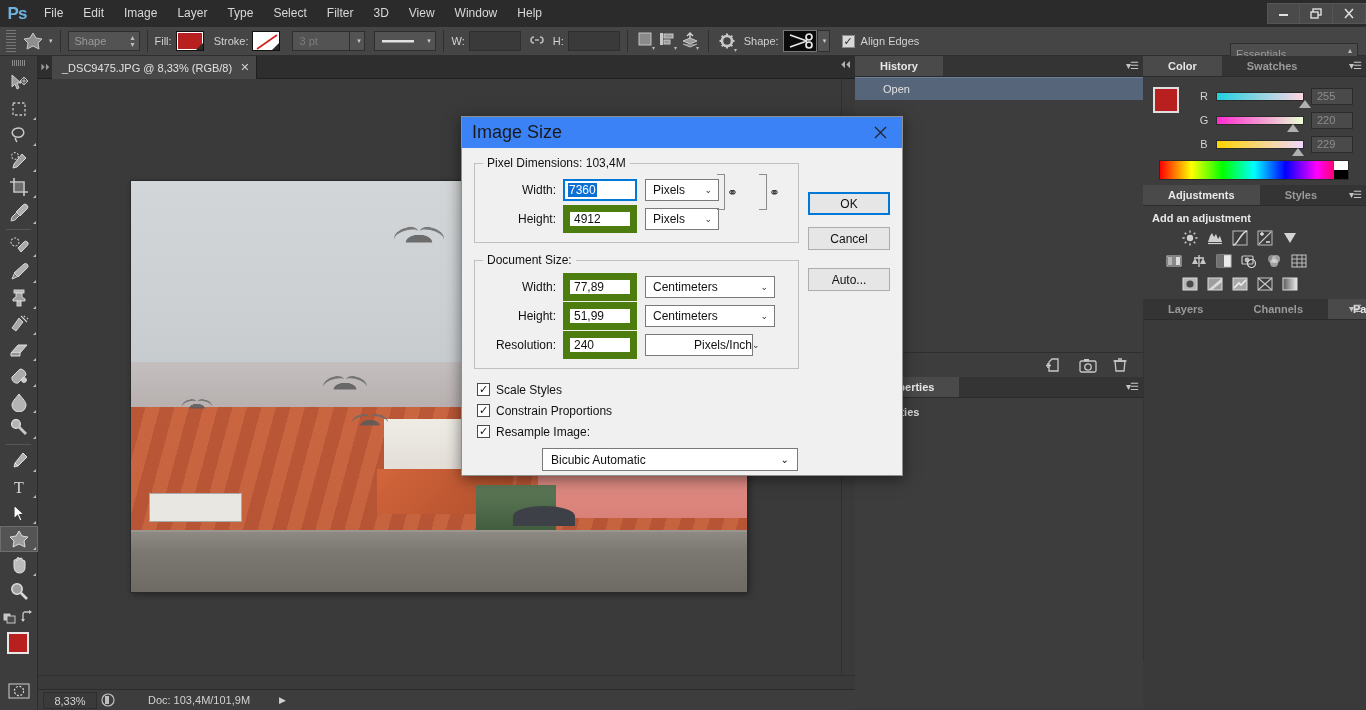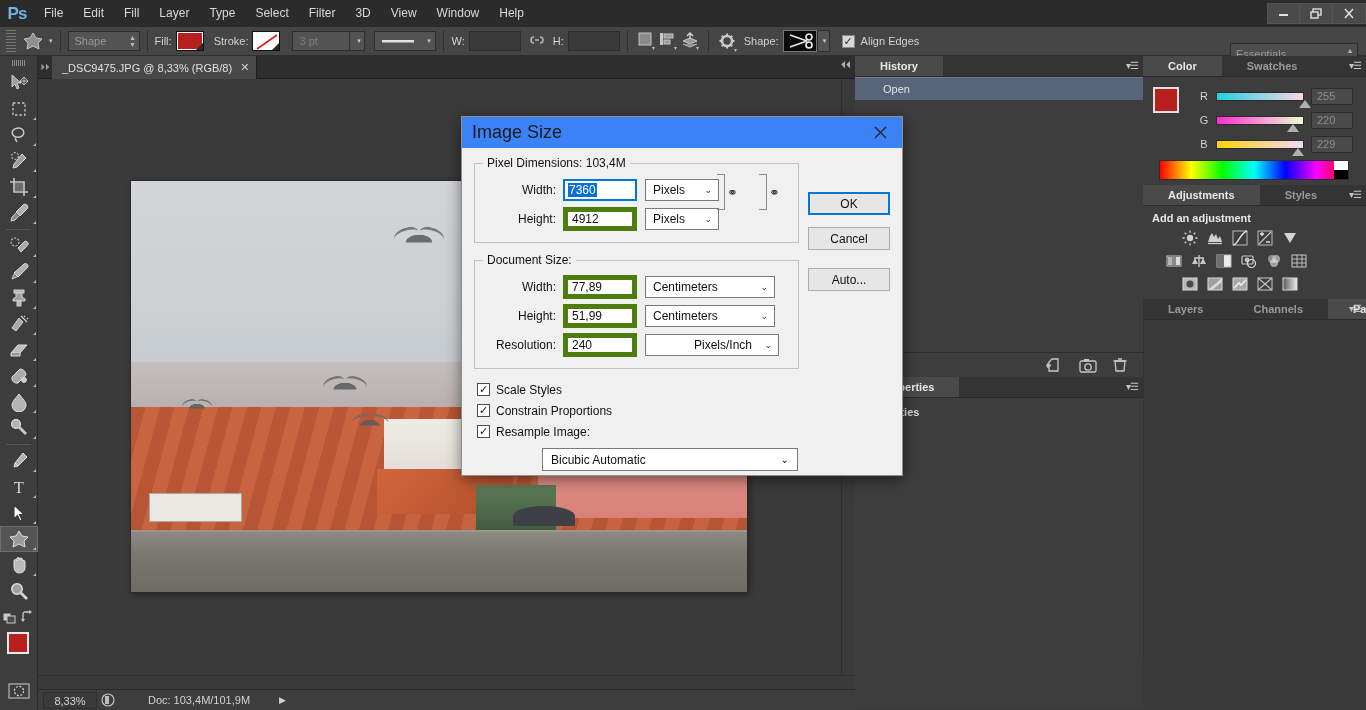--- a/index.html
+++ b/index.html
@@ -311,21 +311,21 @@
   }
   .dlg-body { padding: 8px 12px 0 12px; position: relative; }
   fieldset.grp {
     border: 1px solid #c0c0c0; margin: 0 0 10px 0; padding: 5px 8px 9px 8px;
     width: 325px;
   }
   fieldset.grp legend { padding: 0 4px; font-size: 12px; color: #111; }
   .frow { display: flex; align-items: center; height: 29px; }
   .flabel { width: 80px; text-align: right; padding-right: 7px; font-size: 12px; }
   .finput {
-    width: 74px; height: 22px; background: #fff; border: 5px solid #4d7c0f;
+    width: 74px; height: 22px; background: #fff; border: 7px solid #4d7c0f;
     font-size: 12px; color: #111; display: flex; align-items: center; padding: 7px 4px;
   }
   .finput.focused { border: 2px solid #0078d7; padding: 0 3px; }
   .sel-text { background: #0b6fd4; color: #fff; padding: 0 1px; }
   .fselect {
     height: 22px; background: #fff; border: 1px solid #7a7a7a; margin-left: 8px;
     display: flex; align-items: center; justify-content: space-between;
     padding: 0 6px 0 7px; font-size: 12px; color: #111;
   }
   .fselect .car { font-size: 9px; color: #333; }
@@ -357,21 +357,21 @@
 </style>
 </head>
 <body>
 
 <div id="app">
 
   <div class="menubar">
     <div class="ps-logo">Ps</div>
     <div class="menu-item">File</div>
     <div class="menu-item">Edit</div>
-    <div class="menu-item">Fill</div>
+    <div class="menu-item">Image</div>
     <div class="menu-item">Layer</div>
     <div class="menu-item">Type</div>
     <div class="menu-item">Select</div>
     <div class="menu-item">Filter</div>
     <div class="menu-item">3D</div>
     <div class="menu-item">View</div>
     <div class="menu-item">Window</div>
     <div class="menu-item">Help</div>
     <div class="winbtns">
       <div class="winbtn">
@@ -979,21 +979,21 @@
           <div class="fselect" style="width:130px;">
             <span>Centimeters</span>
             <span class="car">⌄</span>
           </div>
         </div>
         <div class="frow">
           <div class="flabel">Resolution:</div>
           <div class="finput">
             <span>240</span>
           </div>
-          <div class="fselect" style="width:134px;padding-left:48px;">
+          <div class="fselect" style="width:108px;padding-left:48px;">
             <span>Pixels/Inch</span>
             <span class="car">⌄</span>
           </div>
         </div>
         <div class="chain" style="left:297px;top:26px;">
           <div class="bracket" style="height:36px;"></div>
           <span class="link">⚭</span>
         </div>
       </fieldset>
 

